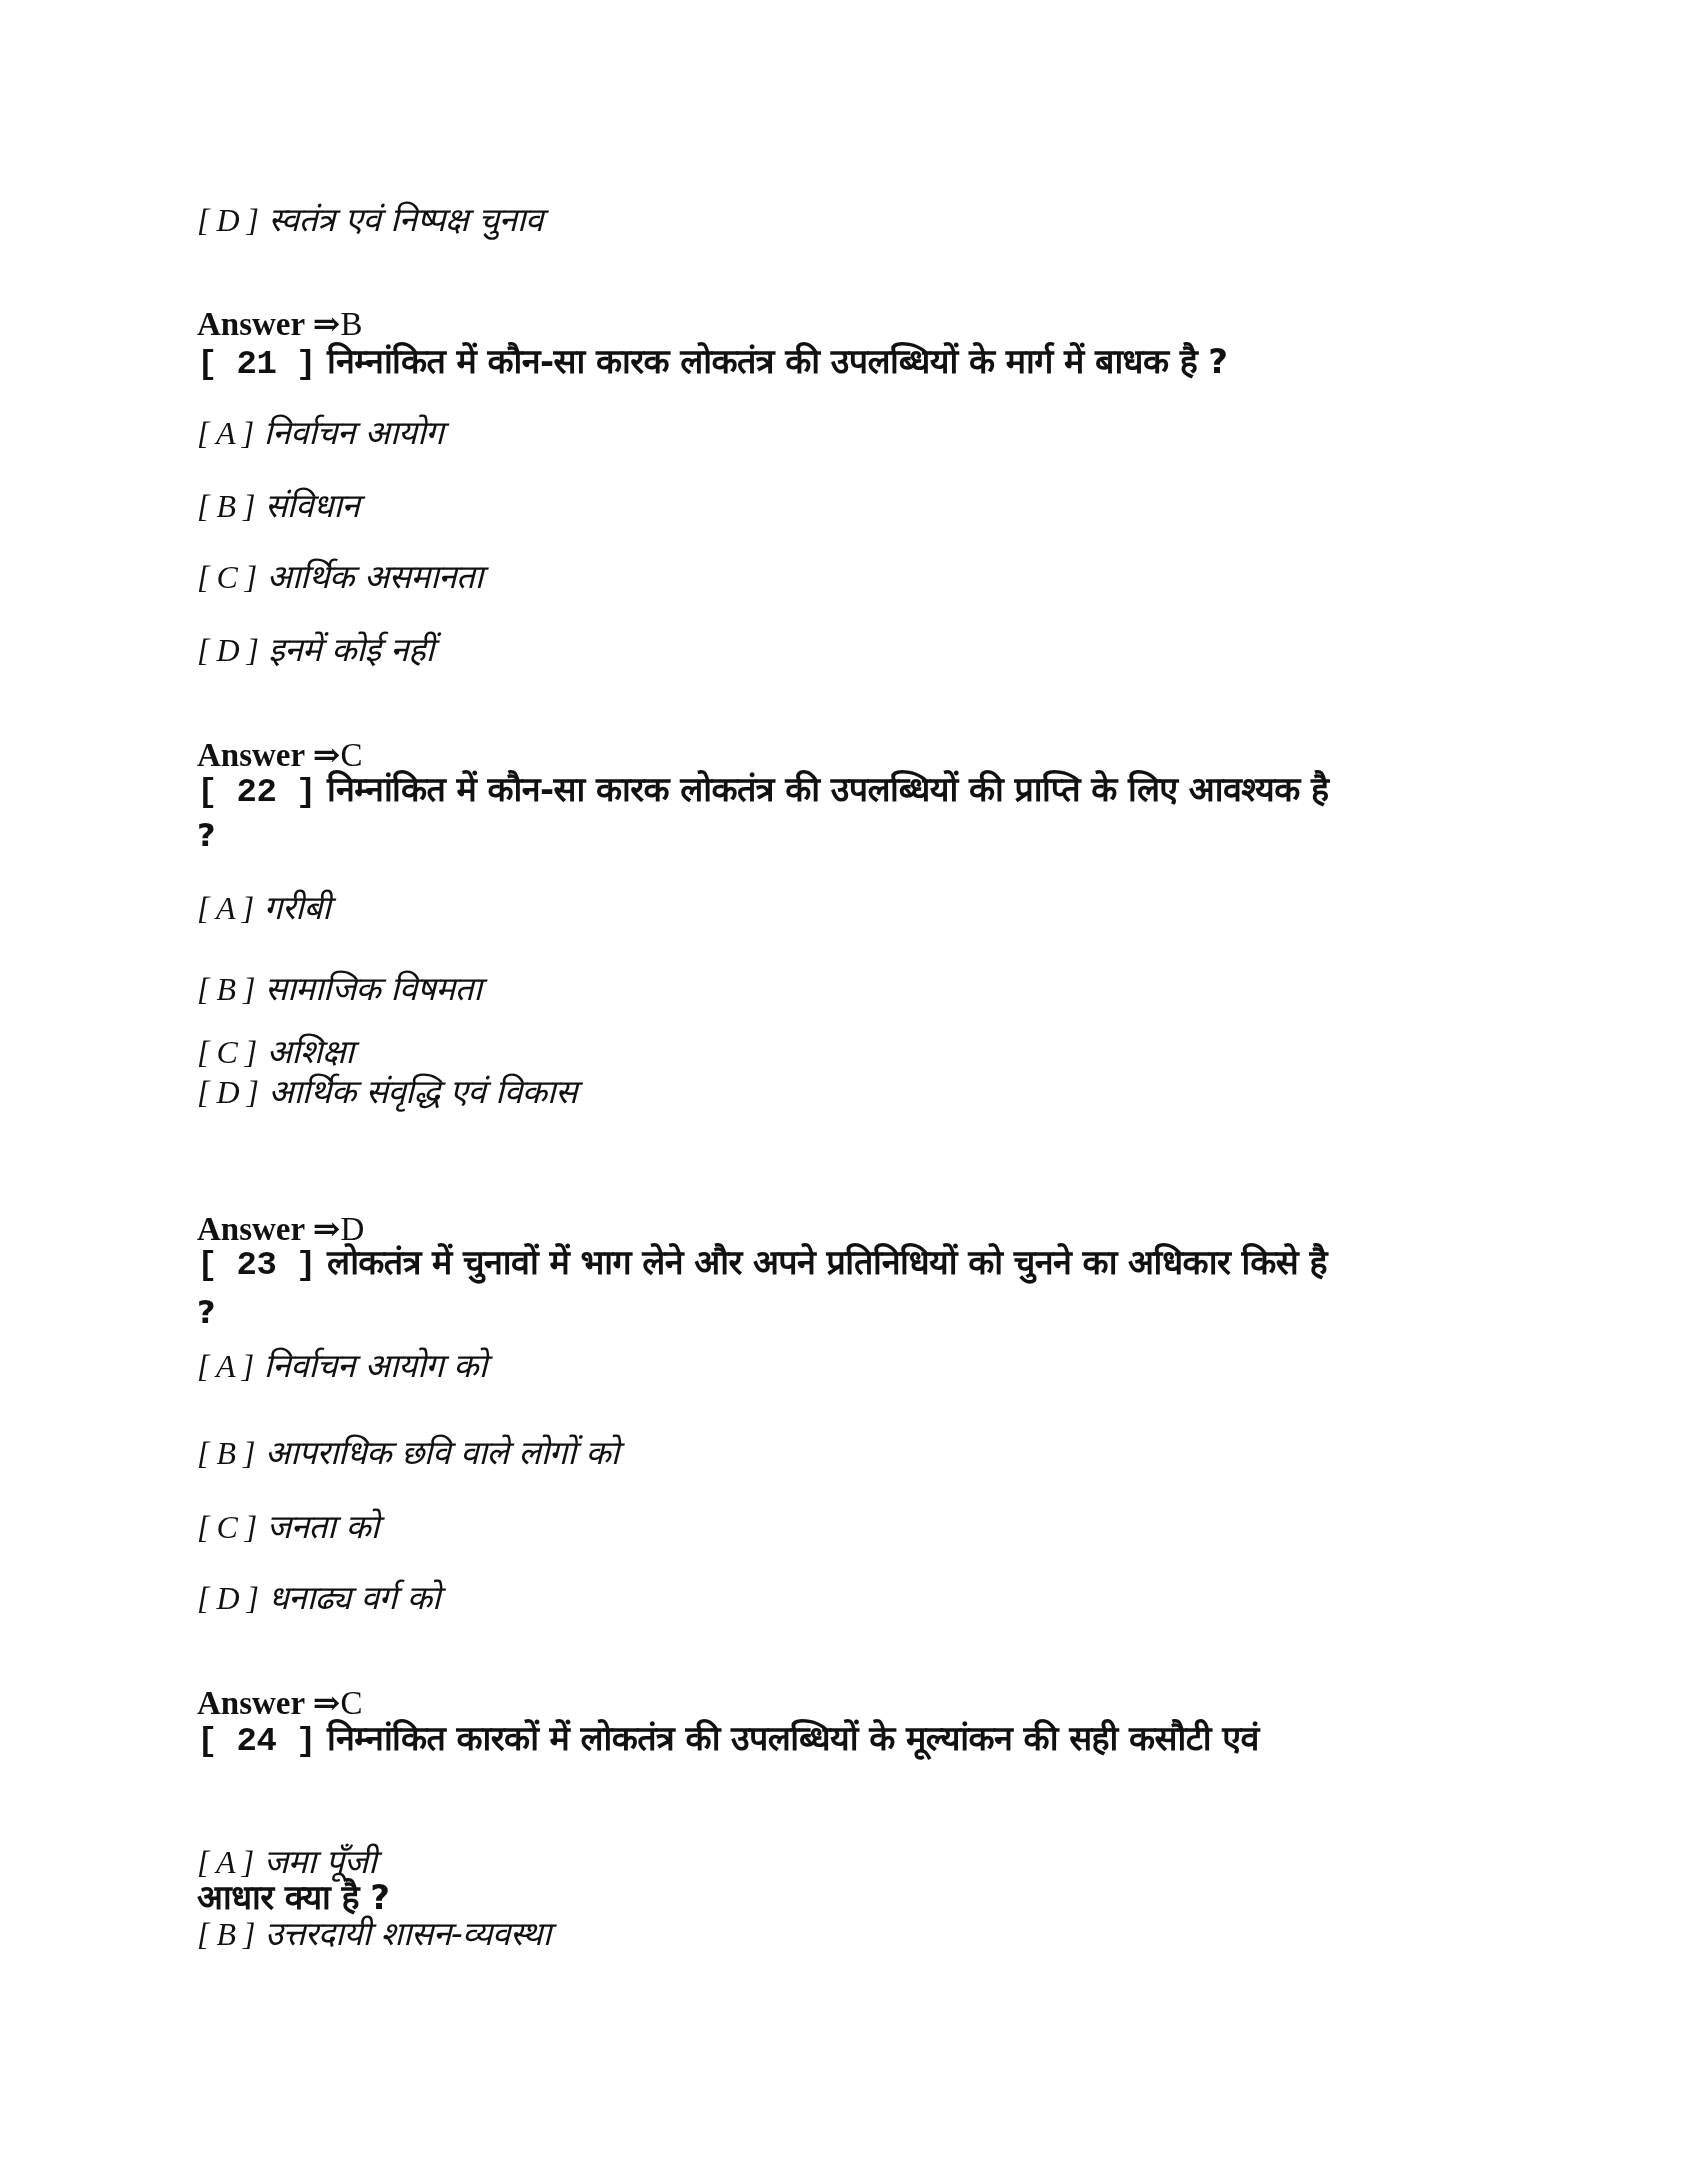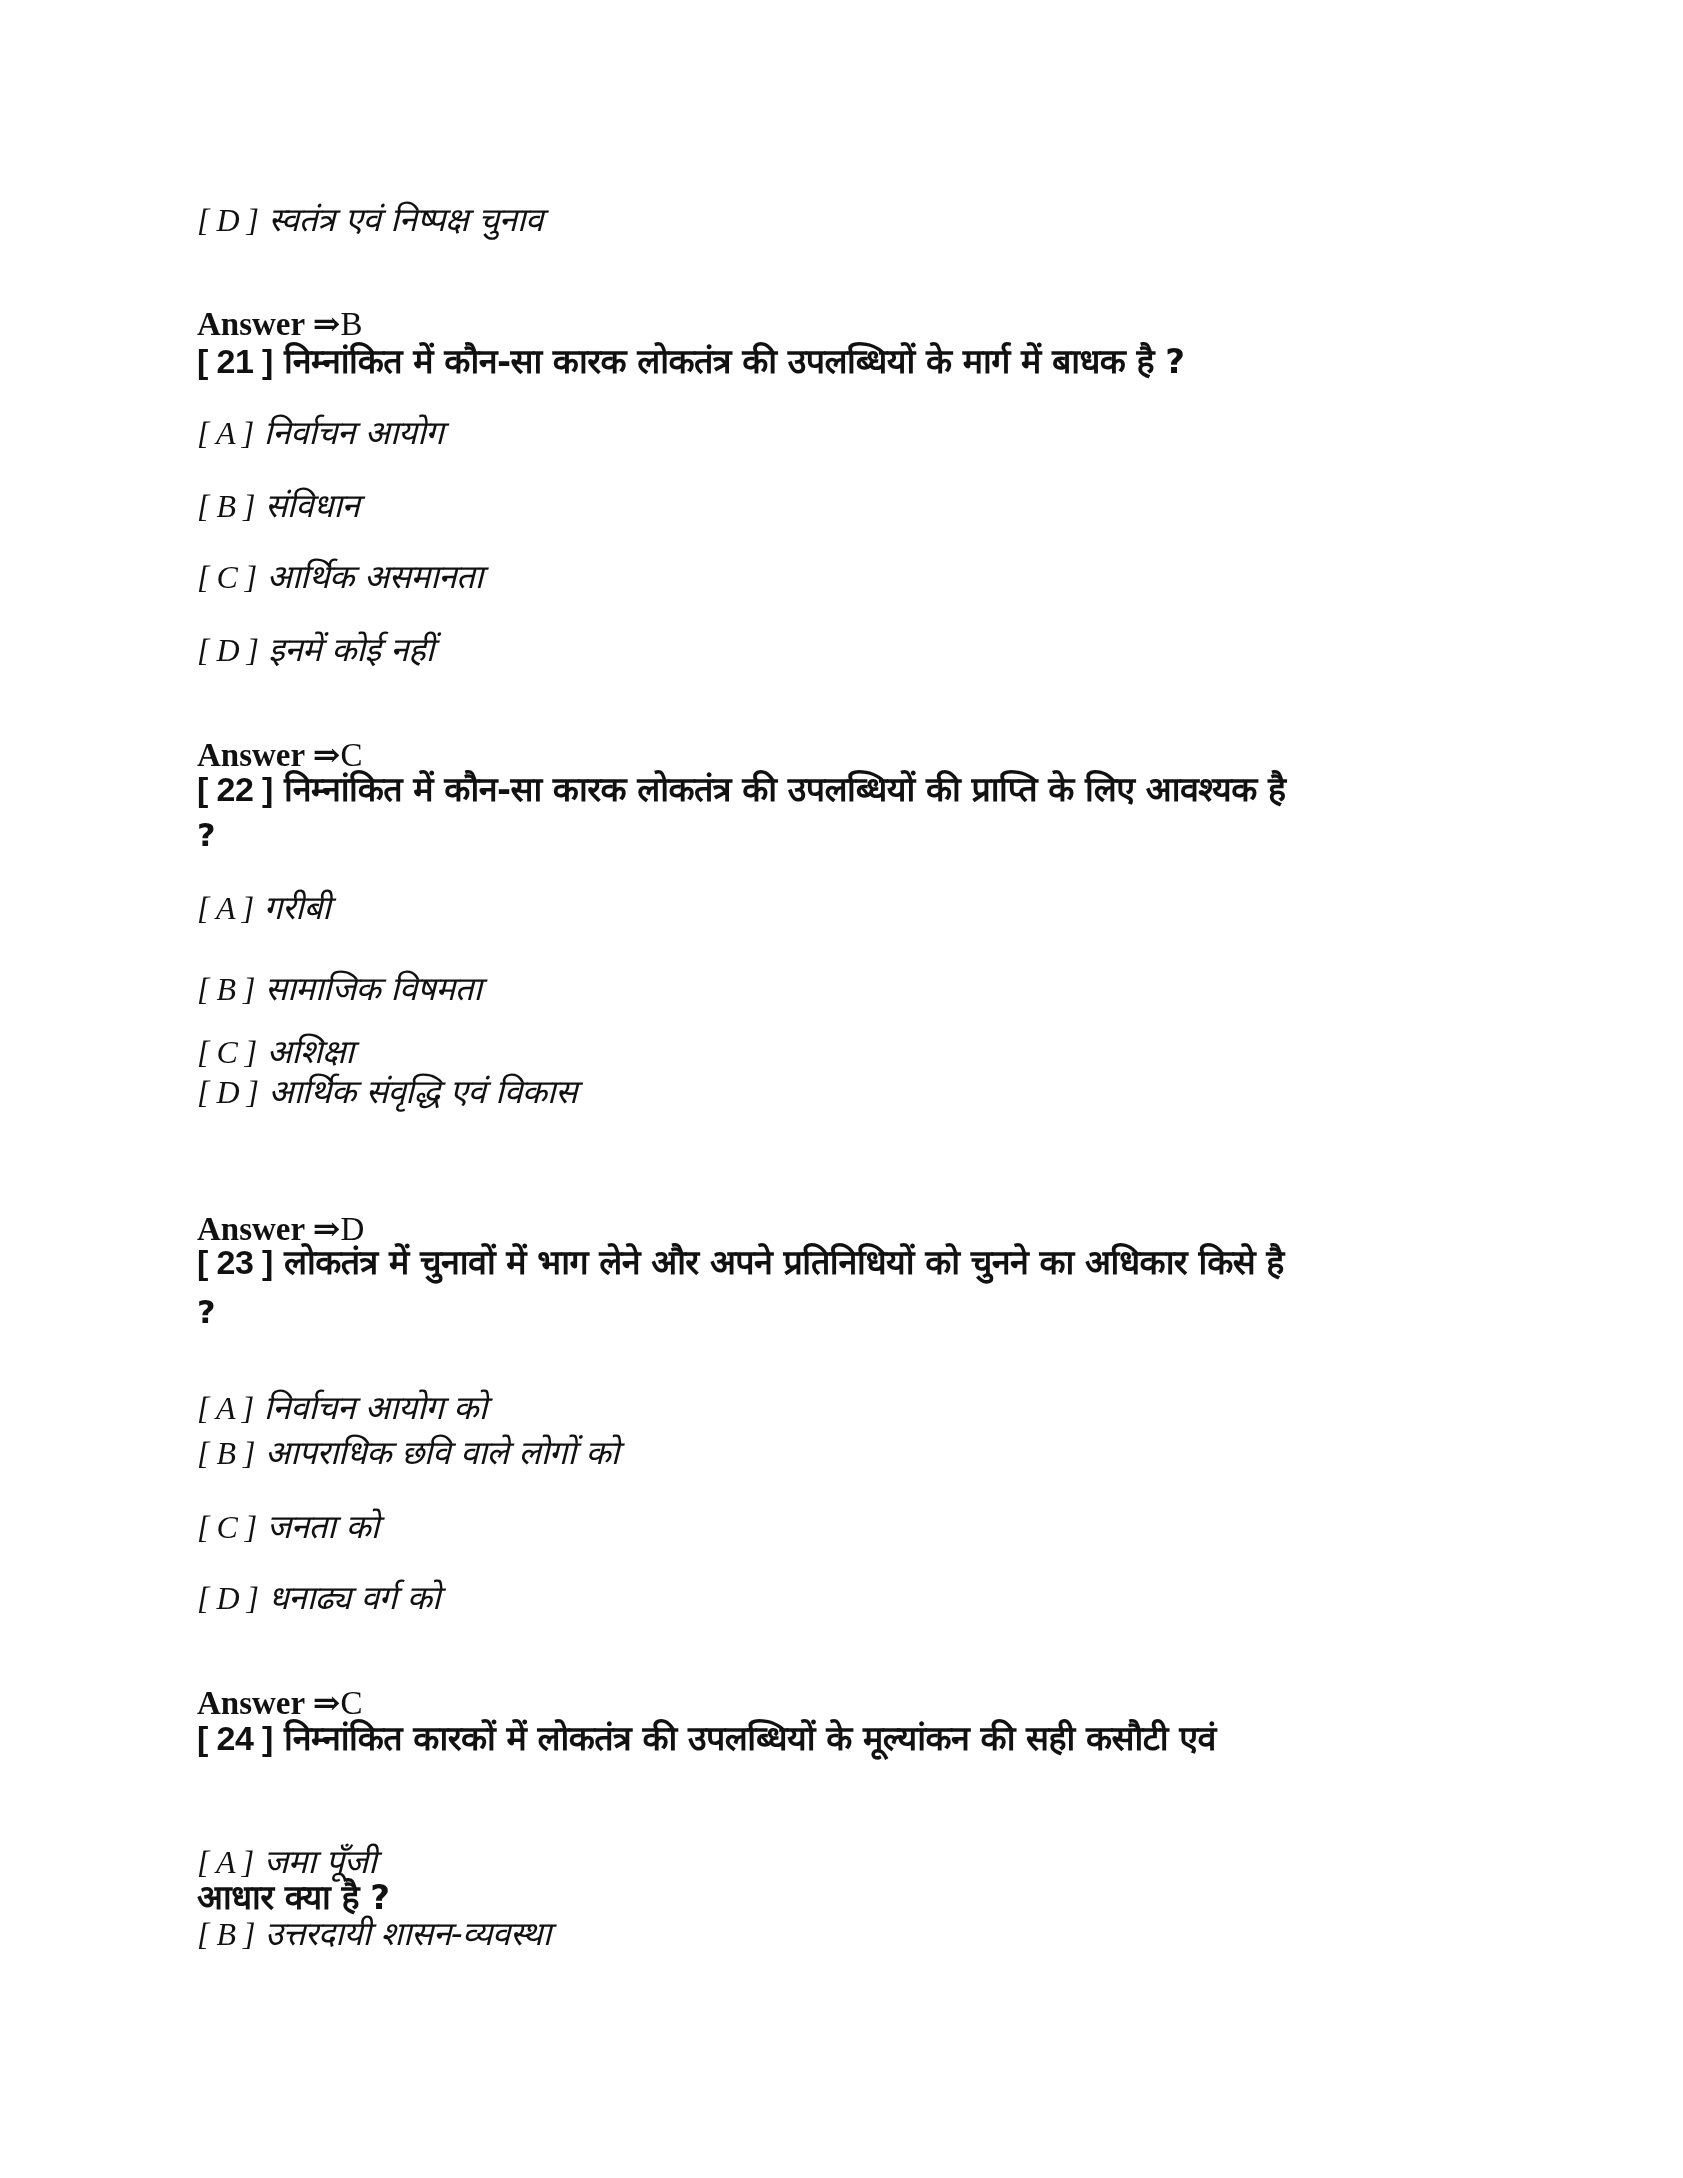--- a/index.html
+++ b/index.html
@@ -12,21 +12,21 @@
     white-space: nowrap;
     font-family: "DejaVu Sans", "Liberation Sans", sans-serif;
     font-size: 33px;
     transform: translateY(-25px);
   }
   .opt { font-weight: normal; letter-spacing: -0.5px; font-style: italic; }
   .opt .lbl { font-family: "Liberation Serif", "DejaVu Serif", serif; font-size: 32px; }
   .ans { font-family: "Liberation Serif", "DejaVu Serif", serif; font-weight: bold; font-size: 33px; margin-top: 34px; }
   .ans .val { font-weight: normal; }
   .q { font-weight: bold; letter-spacing: -0.6px; font-size: 34px; }
-  .q .lbl { font-family: Liberation Sans, sans-serif; }
+  .q .lbl { font-family: Liberation Mono, monospace; }
   .q.tail { font-size: 32px; }
 </style>
 </head>
 <body>
 
 <div class="line opt" style="top:220px">
   <span class="lbl">[ D ]</span>
   <span>स्वतंत्र एवं निष्पक्ष चुनाव</span>
 </div>
 <div class="line ans" style="top:290px">
@@ -80,21 +80,21 @@
 </div>
 <div class="line ans" style="top:1195px">
   <span>Answer ⇒</span><span class="val">D</span>
 </div>
 
 <div class="line q" style="top:1262px">
   <span class="lbl">[ 23 ]</span>
   <span>लोकतंत्र में चुनावों में भाग लेने और अपने प्रतिनिधियों को चुनने का अधिकार किसे है</span>
 </div>
 <div class="line q tail" style="top:1312px">?</div>
-<div class="line opt" style="top:1408px">
+<div class="line opt" style="top:1366px">
   <span class="lbl">[ A ]</span>
   <span>निर्वाचन आयोग को</span>
 </div>
 <div class="line opt" style="top:1453px">
   <span class="lbl">[ B ]</span>
   <span>आपराधिक छवि वाले लोगों को</span>
 </div>
 <div class="line opt" style="top:1527px">
   <span class="lbl">[ C ]</span>
   <span>जनता को</span>

